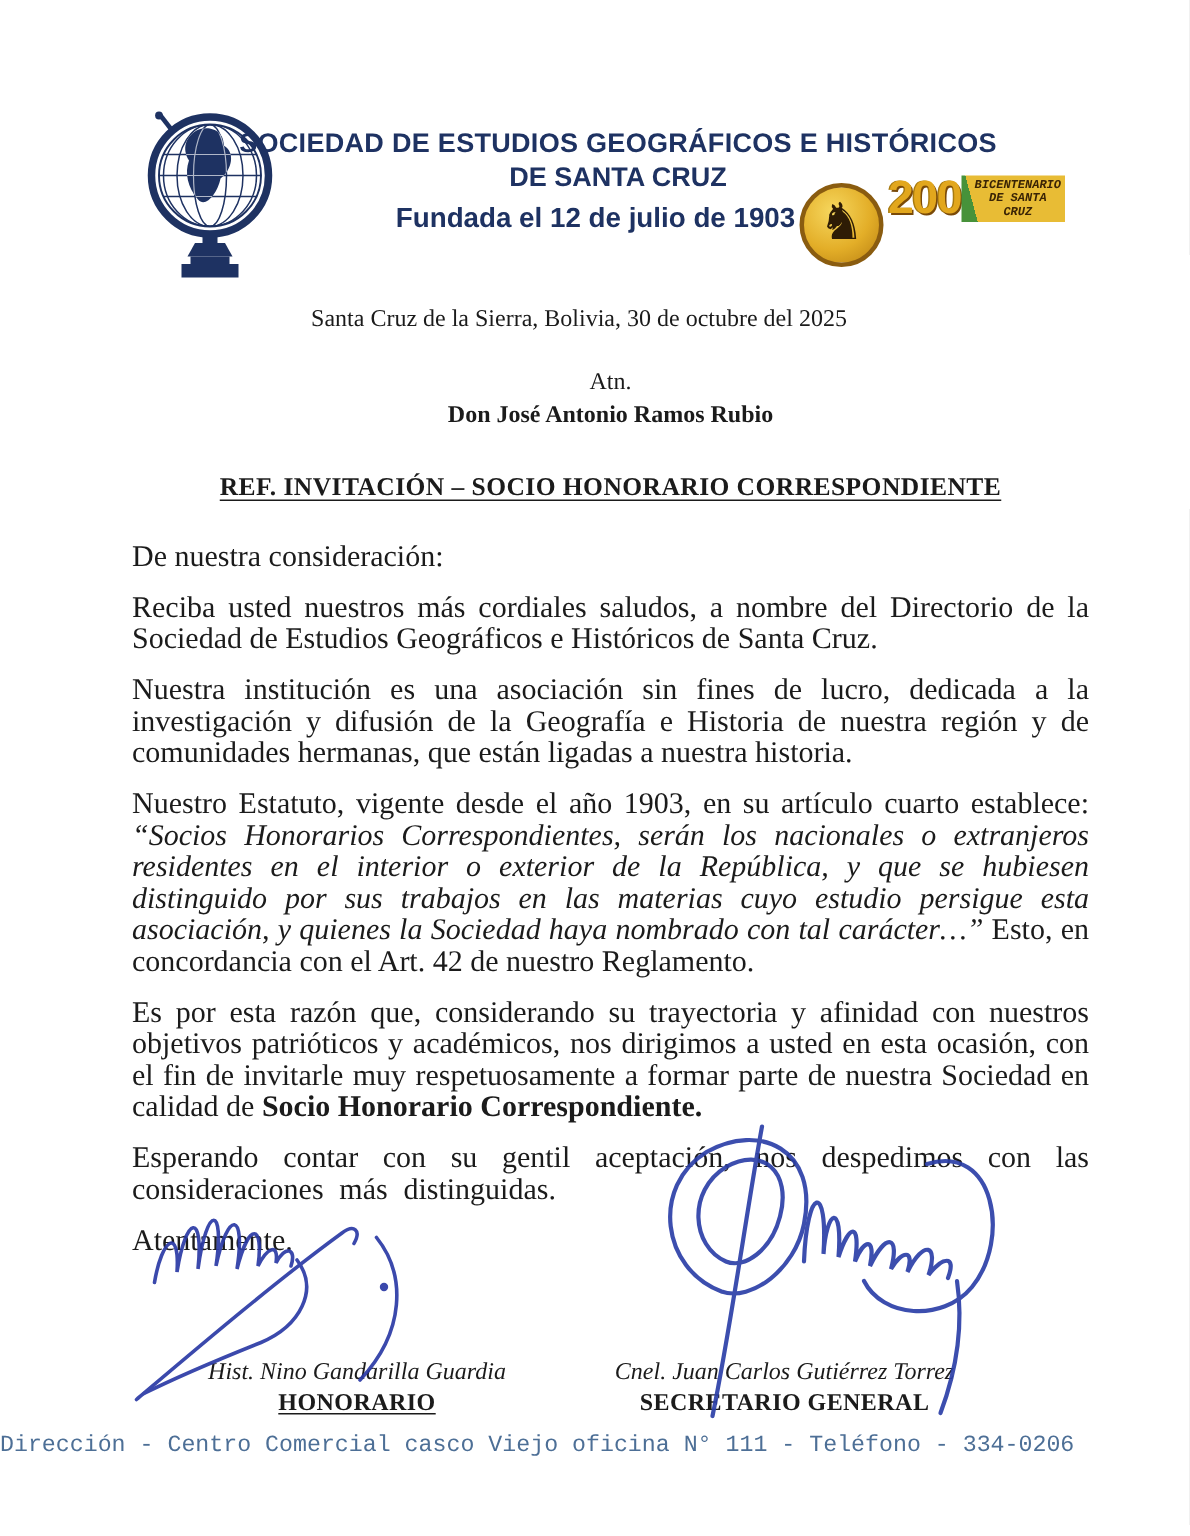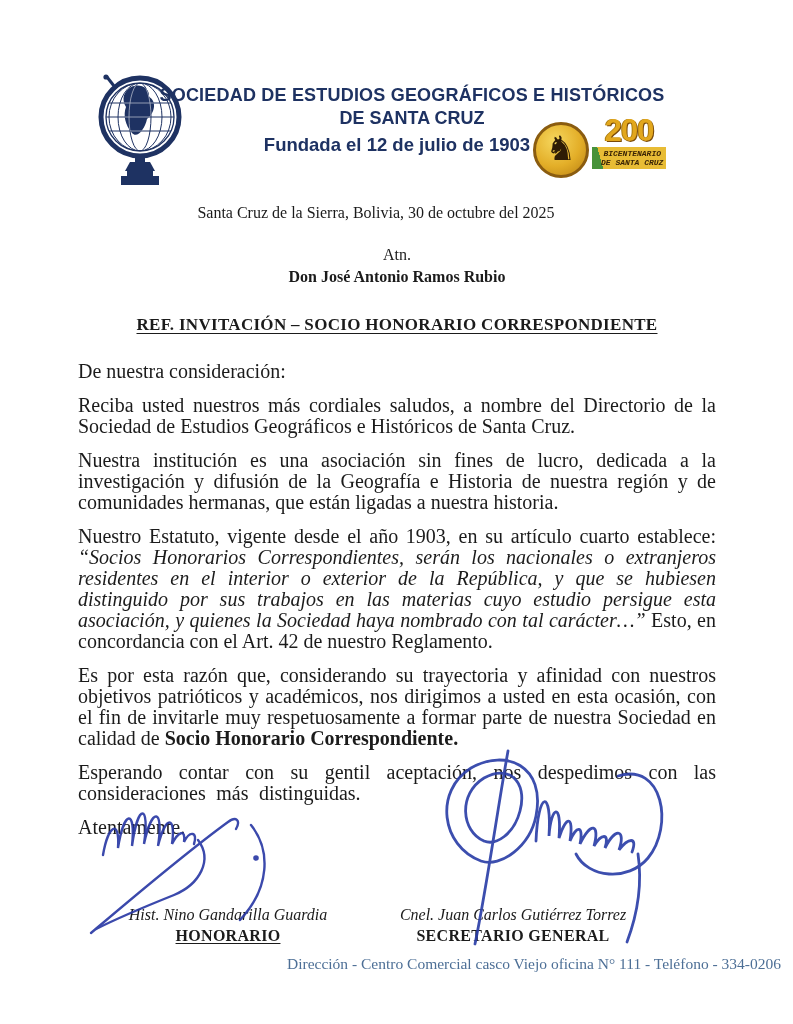--- a/index.html
+++ b/index.html
@@ -29,36 +29,36 @@
   }
   .coin{
     width:56px;height:56px;border-radius:50%;
     background:radial-gradient(circle at 38% 32%, #f6d75e, #e3ae28 55%, #b98012);
     border:3px solid #8a5c10;
     display:flex;align-items:center;justify-content:center;
     box-sizing:border-box;margin-top:6px;
     flex:0 0 auto;
   }
   .knight{font-family:"DejaVu Sans", sans-serif;font-size:34px;color:#2e1c05;line-height:1;transform:translateY(-2px);}
-  .b-right{display:flex;flex-direction:column;align-items:center;}
+  .b-right{display:flex;flex-direction:row;align-items:center;}
   .b-200{
     font-family:"Liberation Sans", sans-serif;font-weight:bold;
     font-size:31px;line-height:30px;letter-spacing:-1px;
     color:#e2a71d;text-shadow:1px 1px 0 #7a4a08, -1px 0 0 #a87b10;
   }
   .b-ribbon{
     margin-top:1px;
     background:linear-gradient(75deg, #47923a 14%, #e8bc35 14%);
     padding:2px 3px 2px 9px;
     font-family:Liberation Mono, monospace;
     font-weight:bold;font-style:italic;
     font-size:8px;line-height:9px;color:#3a2405;text-align:center;
   }
   
-  .content{position:absolute;left:78px;top:196px;width:638px;}
+  .content{position:absolute;left:88px;top:196px;width:638px;}
   .dateline{text-align:center;padding-right:42px;font-size:16px;line-height:22px;margin-top:6px;}
   .recipient{margin-top:20px;font-size:16px;line-height:22px;text-align:center;}
   .recipient .bold{font-weight:bold;}
   .subject{
     margin-top:27px;text-align:center;
     font-weight:bold;font-size:17px;letter-spacing:.3px;
     text-decoration:underline;text-underline-offset:3px;
   }
   .bodytext{margin-top:26px;font-size:20px;line-height:21px;text-align:justify;}
   .bodytext p{margin:0 0 13px;}
@@ -73,22 +73,22 @@
   .sig-right{margin-left:10px;width:290px;}
   .sig-name{font-style:italic;}
   .sig-title{font-weight:bold;letter-spacing:.3px;}
   .u{text-decoration:underline;text-underline-offset:2px;}
   .ink{position:absolute;pointer-events:none;}
   .ink-left{left:88px;top:780px;}
   .ink-right{left:386px;top:746px;}
   
   .footer{
     position:absolute;left:0;top:952px;width:793px;
-    text-align:right;padding-right:12px;box-sizing:border-box;
-    font-family:Liberation Serif, serif;
+    text-align:left;padding-right:28px;box-sizing:border-box;
+    font-family:Liberation Mono, monospace;
     font-size:15.5px;line-height:23px;color:#4d6f96;
   }
   .email{text-decoration:underline;color:#4d6f96;}
 </style>
 </head>
 <body>
 
 <div class="page">
 
   <div>

